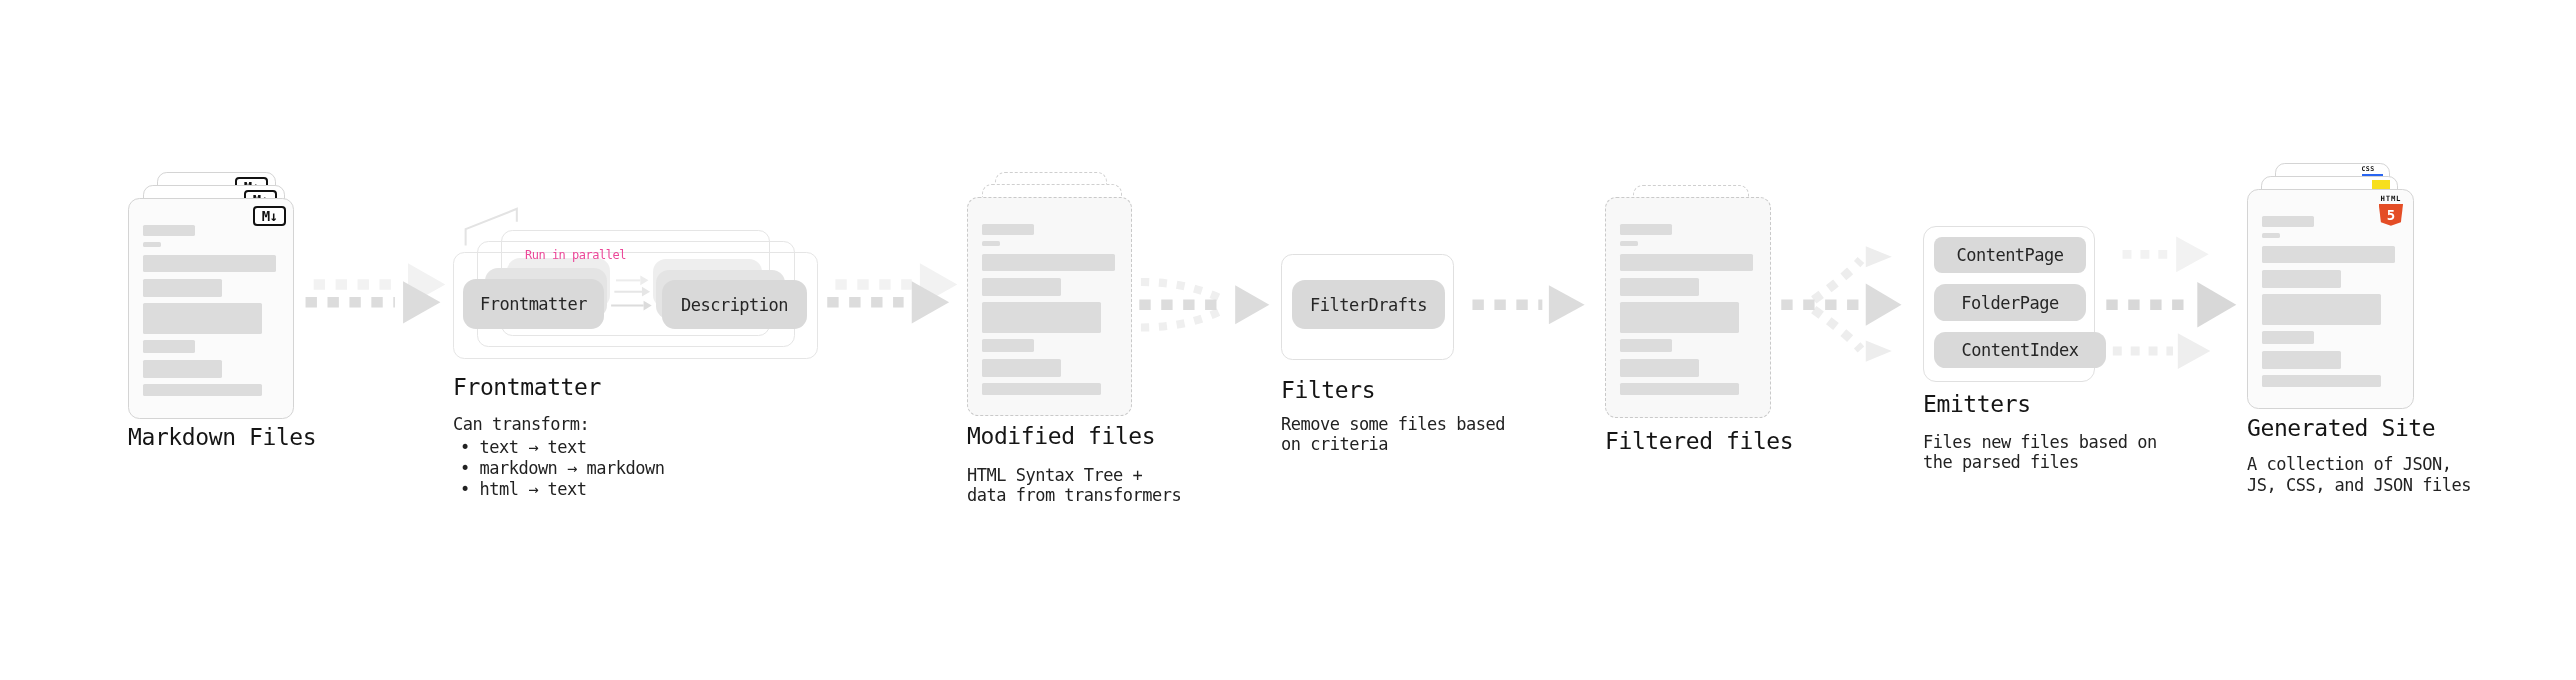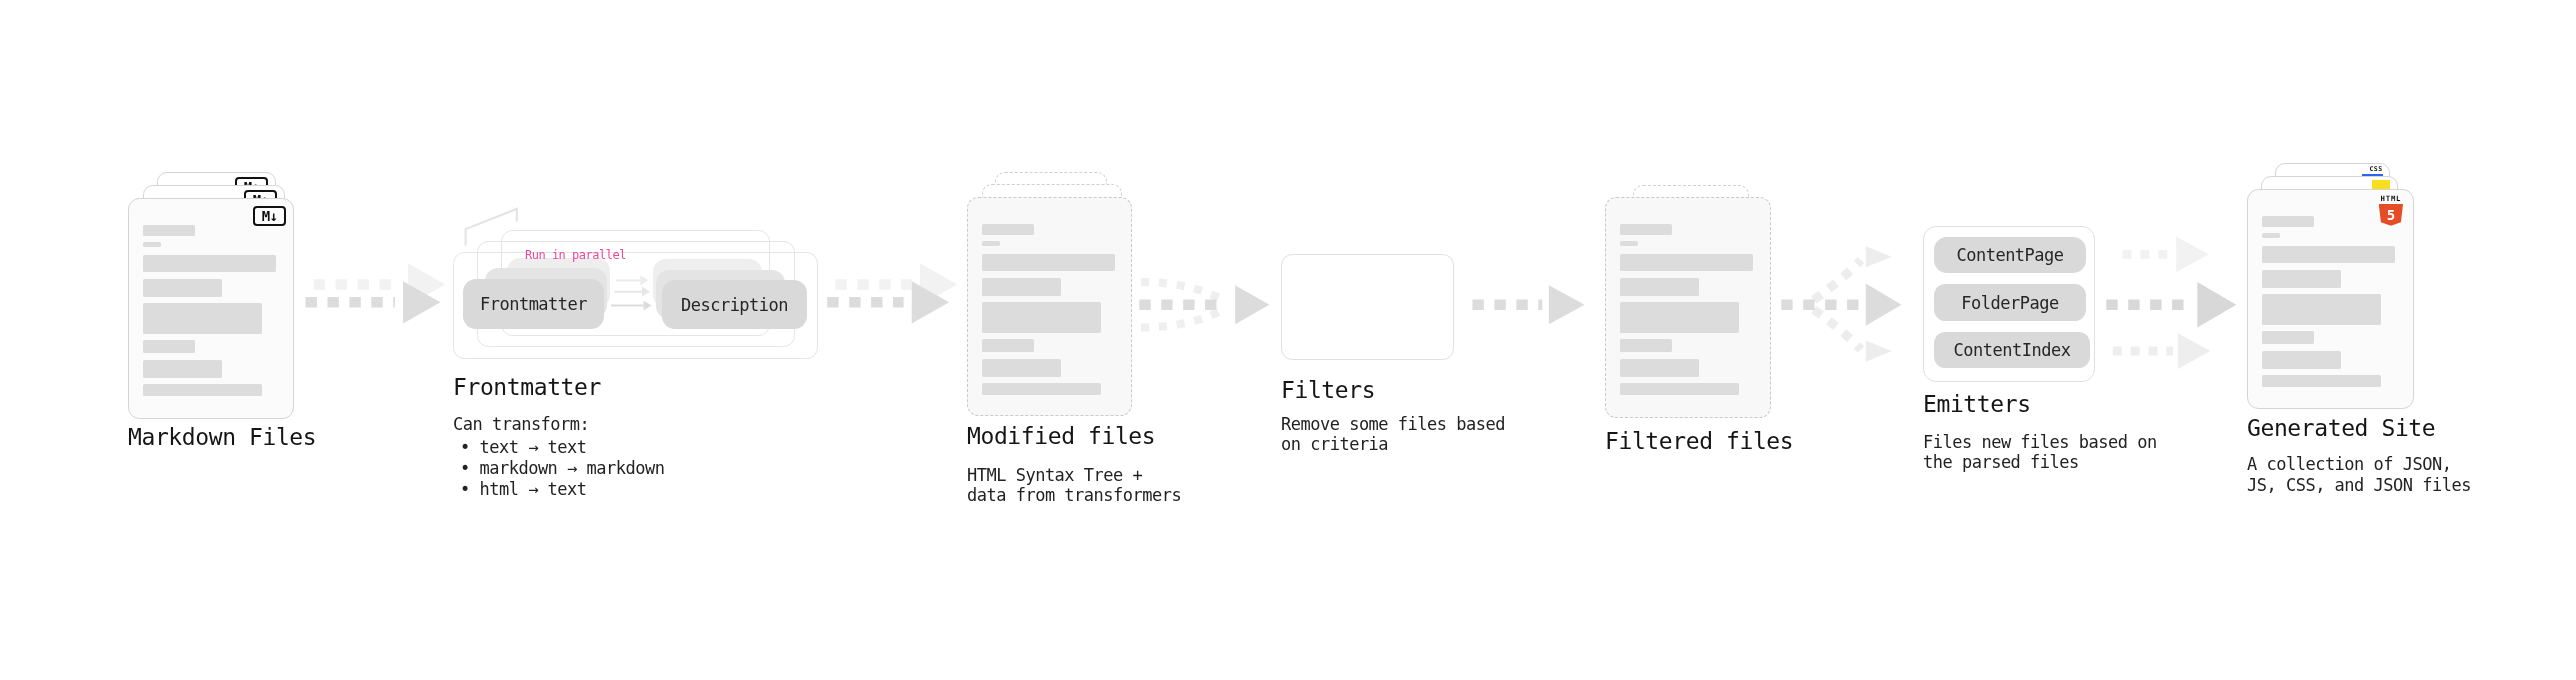--- a/index.html
+++ b/index.html
@@ -32,21 +32,21 @@
             justify-content:center;font-size:17px;letter-spacing:-0.5px;color:#262626;white-space:nowrap;}
   .ghost1{position:absolute;background:#e4e4e4;border-radius:13px;}
   .ghost2{position:absolute;background:#eeeeee;border-radius:13px;}
   .bullets{position:absolute;font-size:17px;letter-spacing:-0.5px;color:#222;line-height:21px;white-space:nowrap;}
   .html5-logo{position:absolute;top:4.9px;right:8.1px;width:28px;text-align:center;}
   .html5-label{font-size:7.3px;font-weight:bold;letter-spacing:0.8px;color:#111;line-height:8.1px;}
   .html5-shield{width:24.4px;height:22px;margin:0.8px auto 0;background:#e44d26;
                 clip-path:polygon(0% 0%,100% 0%,91% 84%,50% 100%,9% 84%);
                 display:flex;align-items:center;justify-content:center;
                 color:#fff;font-weight:bold;font-size:14px;}
-  .css-icon{position:absolute;top:2.4px;right:6.5px;width:21px;text-align:right;}
+  .css-icon{position:absolute;top:2.4px;right:6.5px;width:21px;text-align:left;}
   .css-label{font-size:6.5px;font-weight:bold;color:#111;line-height:7.3px;letter-spacing:0.4px;}
   .css-bar{width:21px;height:3.3px;background:#2965f1;margin-top:0.8px;}
   .js-icon{position:absolute;top:3.3px;right:7.3px;width:18px;height:16.3px;background:#f7df1e;}
 </style>
 </head>
 <body>
 
 <div id="canvas">
 
   <svg id="arrow-layer" width="2576" height="681" viewBox="0 0 3170 838">
@@ -180,41 +180,42 @@
     <i class="bar b5"></i>
     <i class="bar b6"></i>
     <i class="bar b7"></i>
     <i class="bar b8"></i>
   </div>
   <div class="title" style="left:967px;top:423px">Modified files</div>
   <div class="sub" style="left:967px;top:465px">HTML Syntax Tree +</div>
   <div class="sub" style="left:967px;top:485px">data from transformers</div>
 
   <div class="wframe abs" style="left:1281px;top:254px;width:173px;height:106px"></div>
+  <div class="node-btn abs" style="left:1292px;top:280px;width:153px;height:49px">FilterDrafts</div>
   <div class="title" style="left:1281px;top:377px">Filters</div>
   <div class="sub" style="left:1281px;top:414px">Remove some files based</div>
   <div class="sub" style="left:1281px;top:434px">on criteria</div>
 
   <div class="dashedtab abs" style="left:1633px;top:185px;width:116px;height:36px"></div>
   <div class="page dashed abs" style="left:1605px;top:197px;width:166px;height:221px">
     <i class="bar b1"></i>
     <i class="bar b2"></i>
     <i class="bar b3"></i>
     <i class="bar b4"></i>
     <i class="bar b5"></i>
     <i class="bar b6"></i>
     <i class="bar b7"></i>
     <i class="bar b8"></i>
   </div>
   <div class="title" style="left:1605px;top:428px">Filtered files</div>
 
   <div class="wframe abs" style="left:1923px;top:226px;width:172px;height:156px;border-radius:13px"></div>
-  <div class="node-btn abs" style="left:1934px;top:237px;width:152px;height:36px;border-radius:13px">ContentPage</div>
+  <div class="node-btn abs" style="left:1934px;top:237px;width:152px;height:36px;border-radius:8px">ContentPage</div>
   <div class="node-btn abs" style="left:1934px;top:284px;width:152px;height:37px;border-radius:11.4px">FolderPage</div>
-  <div class="node-btn abs" style="left:1934px;top:332px;width:156px;height:36px;border-radius:11.4px">ContentIndex</div>
+  <div class="node-btn abs" style="left:1934px;top:332px;width:172px;height:36px;border-radius:11.4px">ContentIndex</div>
   <div class="title" style="left:1923px;top:391px">Emitters</div>
   <div class="sub" style="left:1923px;top:432px">Files new files based on</div>
   <div class="sub" style="left:1923px;top:452px">the parsed files</div>
 
   <div class="page tabpage abs" style="left:2275px;top:163px;width:115px;height:36px">
     <div class="css-icon">
       <div class="css-label">CSS</div>
       <div class="css-bar"></div>
     </div>
   </div>

